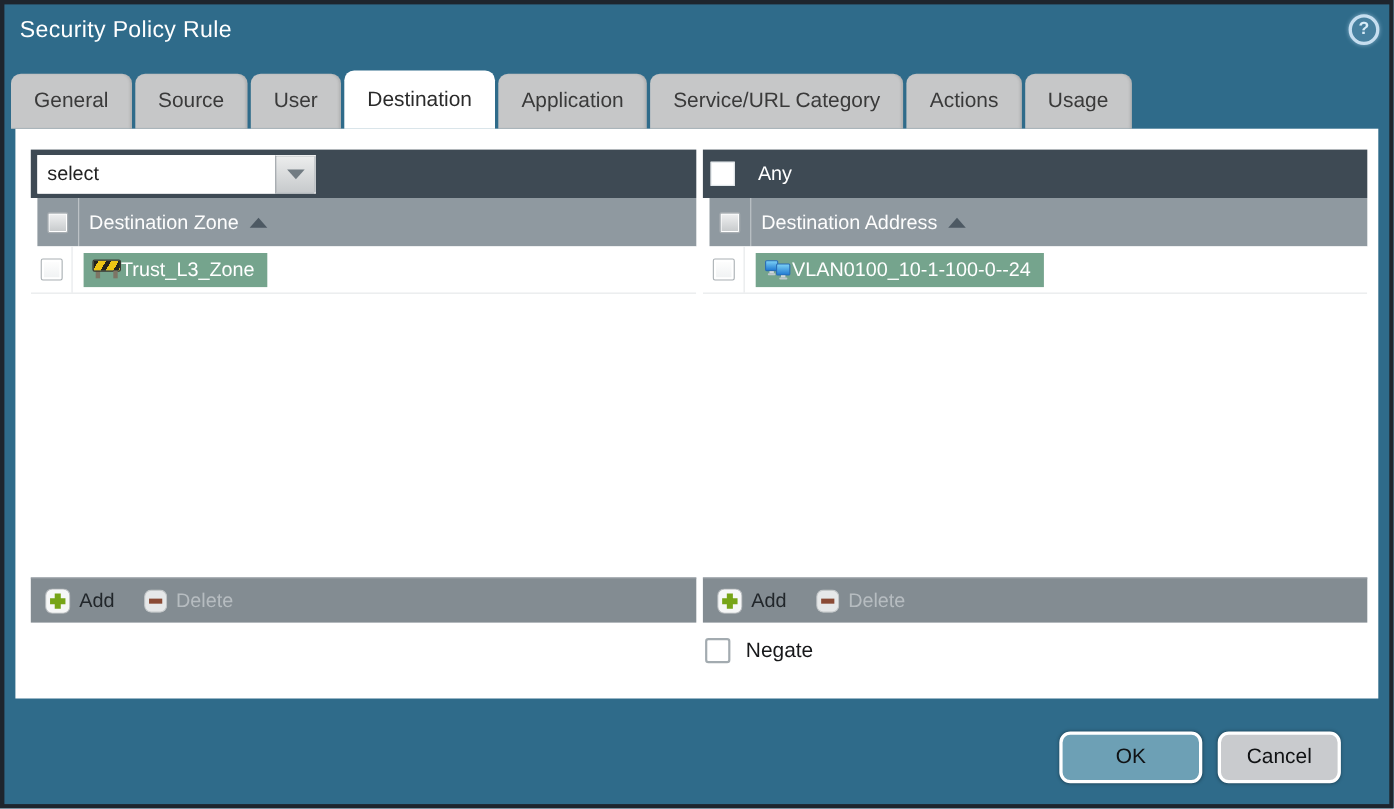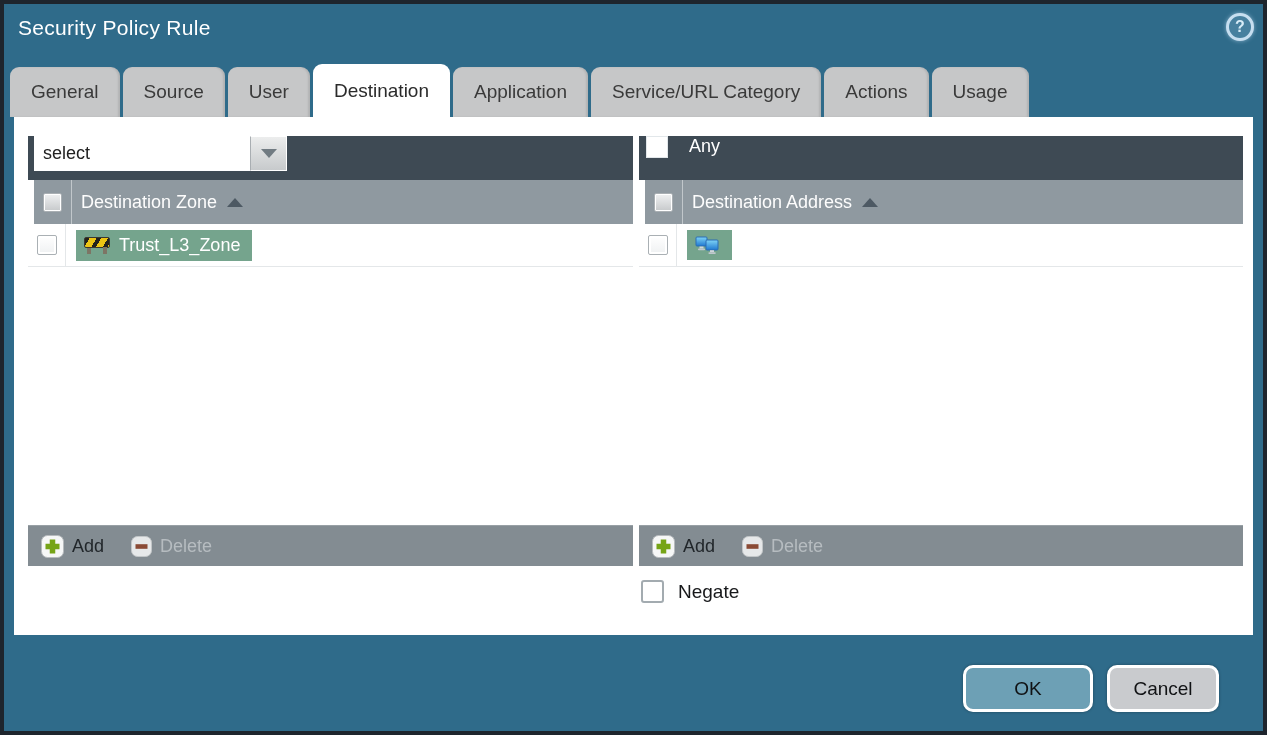--- a/index.html
+++ b/index.html
@@ -62,21 +62,21 @@
   .panel {
     position: absolute; top: 19px; height: 430px;
     display: flex; flex-direction: column;
   }
   .panel-zone    { left: 14px;  width: 605px; }
   .panel-address { left: 625px; width: 604px; }
 
   .panel-head {
     height: 44px; flex: none;
     background: #3e4a54;
-    display: flex; 
+    display: flex; align-items: center;
     padding: 0 6px;
   }
   .combo { display: flex; height: 35px; }
   .combo-input {
     width: 216px; height: 35px;
     border: 1px solid #ffffff; outline: none;
     background: #ffffff; color: #222;
     font-size: 18px; font-family: inherit;
     padding: 0 8px; border-radius: 0;
   }
@@ -130,21 +130,21 @@
   }
   .trow .cbcell { border-right: 1px solid #e4e7e9; }
   .cb-row {
     width: 20px; height: 20px; border-radius: 2px;
     background: linear-gradient(#ffffff, #eff1f2);
     border: 1px solid #aab0b4;
     box-shadow: inset 0 0 0 2px #ffffff;
   }
   .chip {
     margin-left: 10px;
-    display: inline-flex; align-items: center; gap: 9px;
+    display: inline-flex; align-items: flex-start; 
     background: #75a48d; color: #ffffff;
     font-size: 18px; padding: 5px 12px 5px 8px;
   }
 
   
   .zone-icon { position: relative; width: 26px; height: 18px; flex: none; }
   .zone-bar {
     position: absolute; top: 1px; left: 0; right: 0; height: 11px;
     background: repeating-linear-gradient(120deg, #23221d 0 4px, #edc515 4px 10px);
     border: 1px solid #3a3830; border-radius: 2px;
@@ -284,20 +284,21 @@
                 <stop offset="1" stop-color="#1f78d1"></stop>
               </linearGradient>
             </defs>
             <rect x="1" y="2" width="11" height="9" rx="1" fill="url(#mon)" stroke="#2a6db5"></rect>
             <rect x="4.5" y="11.5" width="4" height="2" fill="#cfd6dc"></rect>
             <rect x="3" y="13.5" width="7" height="1.7" rx="0.8" fill="#bfc7cd"></rect>
             <rect x="11" y="5" width="12" height="10" rx="1" fill="url(#mon)" stroke="#2a6db5"></rect>
             <rect x="15" y="15.2" width="4" height="2" fill="#cfd6dc"></rect>
             <rect x="13.4" y="17.2" width="7.4" height="1.8" rx="0.9" fill="#bfc7cd"></rect>
           </svg>
+          <span>VLAN0100_10-1-100-0--24</span>
         </span>
       </div>
     </div>
     <div class="panel-foot">
       <div class="tool tool-add">
         <svg class="icon" width="23" height="23" viewBox="0 0 23 23">
           <rect x="0.5" y="0.5" width="22" height="22" rx="6" fill="#f6f7f7" stroke="#b6babd"></rect>
           <path d="M11.5 4.5 V18.5 M4.5 11.5 H18.5" stroke="#76a417" stroke-width="5.5" stroke-linecap="butt"></path>
         </svg>
         <span>Add</span>

